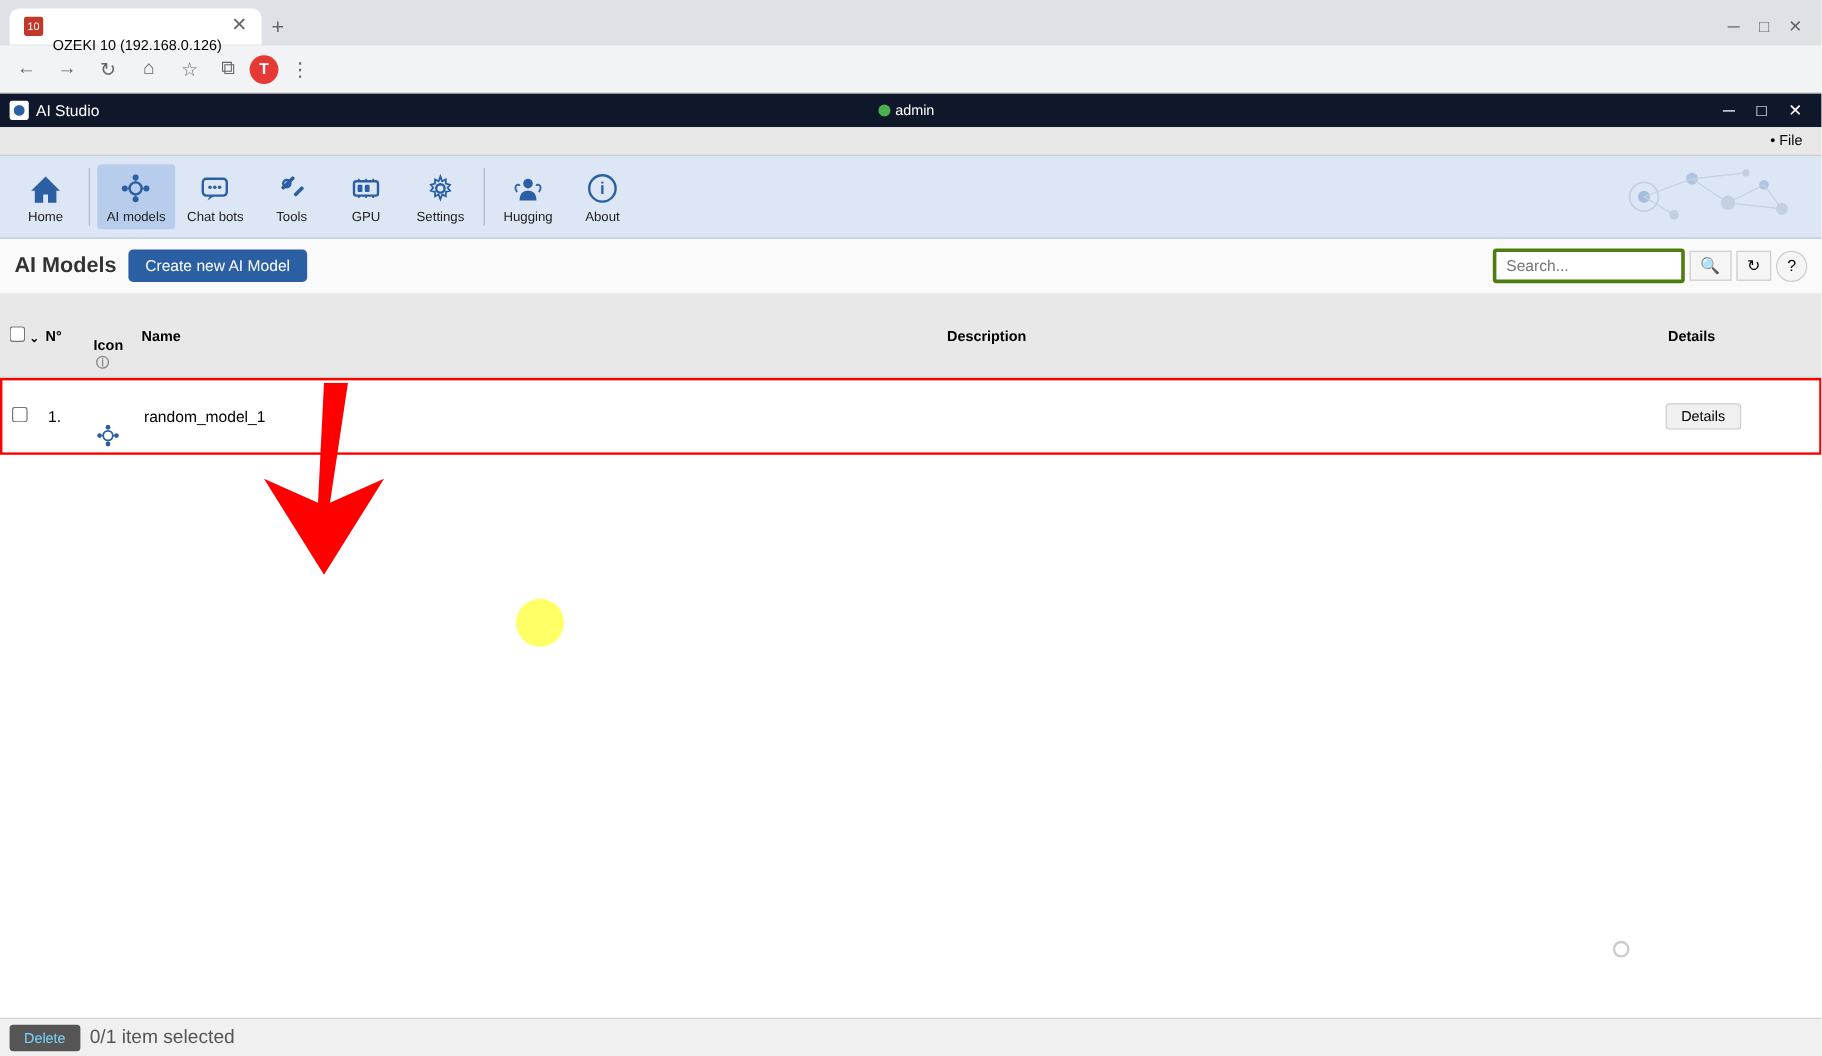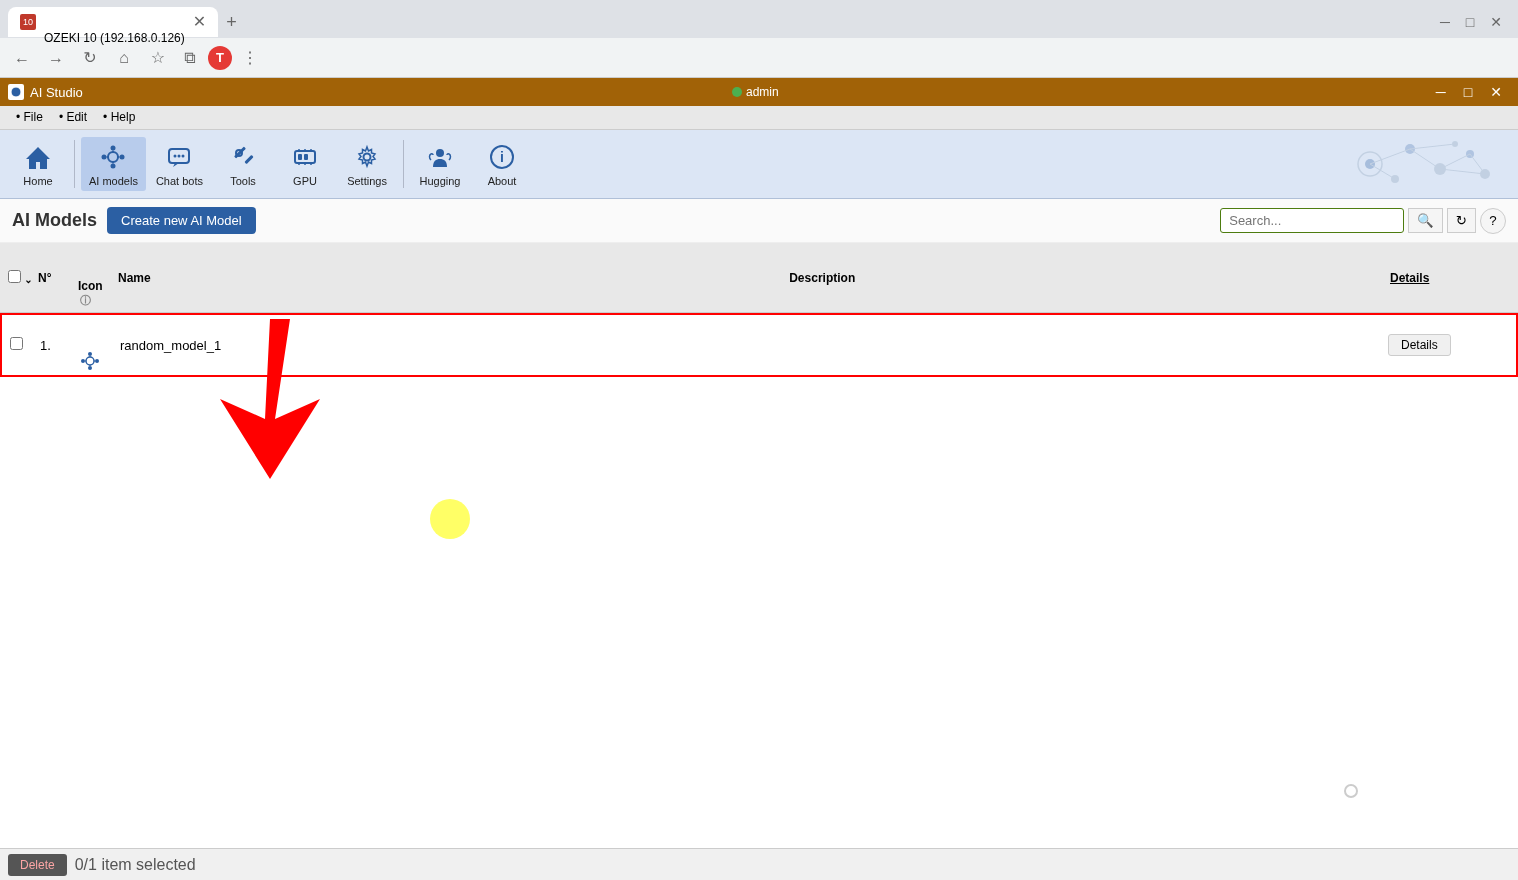--- a/index.html
+++ b/index.html
@@ -11,65 +11,65 @@
     .tab-close { cursor: pointer; color: #666; font-size: 16px; line-height: 1; }
     .new-tab-btn { background: none; border: none; font-size: 18px; cursor: pointer; color: #666; padding: 0 8px; }
     .browser-controls { display: flex; align-items: center; padding: 4px 8px; gap: 6px; background: #f1f3f4; height: 40px; border-bottom: 1px solid #ccc; }
     .browser-btn { background: none; border: none; cursor: pointer; color: #666; font-size: 16px; padding: 4px; border-radius: 50%; width: 28px; height: 28px; display: flex; align-items: center; justify-content: center; }
     .address-bar { flex: 1; height: 28px; border: 1px solid #ccc; border-radius: 14px; padding: 0 12px; font-size: 13px; background: white; }
     .browser-actions { display: flex; gap: 4px; align-items: center; }
     .win-control { background: none; border: none; cursor: pointer; font-size: 14px; padding: 4px 8px; color: #666; }
 
     
     .app-window { background: #f5f5f5; height: calc(880px - 78px); display: flex; flex-direction: column; }
-    .app-titlebar { background: #a16207; display: flex; align-items: center; padding: 0 8px; height: 28px; color: white; font-size: 13px; justify-content: space-between; }
+    .app-titlebar { background: #0f172a; display: flex; align-items: center; padding: 0 8px; height: 28px; color: white; font-size: 13px; justify-content: space-between; }
     .app-title-left { display: flex; align-items: center; gap: 6px; }
     .app-title-icon { width: 16px; height: 16px; background: white; border-radius: 2px; display: flex; align-items: center; justify-content: center; }
-    .app-menu-bar { background: #e8e8e8; display: flex; align-items: flex-start; padding: 2px 8px; border-bottom: 1px solid #ccc; height: 24px; }
+    .app-menu-bar { background: #e8e8e8; display: flex; align-items: flex-end; padding: 2px 8px; border-bottom: 1px solid #ccc; height: 24px; flex-direction: column; }
     .menu-item { padding: 2px 8px; cursor: pointer; font-size: 12px; }
 
     
     .toolbar { background: #dce6f5; display: flex; align-items: center; padding: 4px 8px; border-bottom: 1px solid #b0c0d8; gap: 2px; }
     .tool-btn { display: flex; flex-direction: column; align-items: center; padding: 4px 8px; cursor: pointer; border: none; background: none; font-size: 11px; color: #222; gap: 2px; min-width: 60px; border-radius: 3px; }
     .tool-btn.active { background: #b8ccec; }
     .tool-icon { width: 32px; height: 32px; display: flex; align-items: center; justify-content: center; }
     .toolbar-separator { width: 1px; background: #b0b8c8; height: 48px; margin: 0 4px; }
     .toolbar-right { flex: 1; display: flex; justify-content: flex-end; }
     .network-graphic { width: 200px; height: 60px; opacity: 0.5; }
 
     
     .content { flex: 1; background: white; position: relative; overflow: hidden; }
     .content-header { display: flex; align-items: center; padding: 8px 12px; gap: 10px; border-bottom: 1px solid #eee; background: #fafafa; }
     .page-title { font-size: 18px; font-weight: bold; color: #333; }
     .create-btn { background: #2b5fa3; color: white; border: none; padding: 6px 14px; border-radius: 4px; cursor: pointer; font-size: 13px; }
     .search-area { margin-left: auto; display: flex; align-items: center; gap: 4px; }
-    .search-input { border: 1px solid #4d7c0f; padding: 4px 8px; border-radius: 3px; font-size: 13px; width: 184px; }
+    .search-input { border: 3px solid #4d7c0f; padding: 4px 8px; border-radius: 3px; font-size: 13px; width: 160px; }
     .search-icon-btn { border: 1px solid #ccc; background: #f5f5f5; padding: 4px 8px; cursor: pointer; }
     .refresh-btn { border: 1px solid #ccc; background: #f5f5f5; padding: 4px 8px; cursor: pointer; }
     .help-btn { border: 1px solid #ccc; background: #f5f5f5; padding: 4px 8px; cursor: pointer; border-radius: 50%; width: 26px; height: 26px; display: flex; align-items: center; justify-content: center; }
     .table-header { display: flex; align-items: center; background: #e8e8e8; border-bottom: 1px solid #ccc; padding: 4px 8px; font-weight: bold; font-size: 12px; }
     .col-check { width: 30px; }
     .col-num { width: 40px; }
     .col-icon { width: 40px; margin-top: 32px; }
     .col-name { flex: 1; }
     .col-desc { width: 40%; }
-    .col-details { width: 120px; text-decoration: underline; }
+    .col-details { width: 120px; }
     .table-row { display: flex; align-items: center; padding: 4px 8px; border: 2px solid red; background: white; }
     .details-btn { background: #f0f0f0; border: 1px solid #ccc; padding: 3px 12px; cursor: pointer; border-radius: 3px; font-size: 12px; }
     .model-icon { width: 20px; height: 20px; display: flex; align-items: center; justify-content: center; color: #2b5fa3; }
 
     
     .arrow-annotation { position: absolute; top: 120px; left: 220px; pointer-events: none; }
 
     
     .cursor-dot { position: absolute; top: 300px; left: 430px; width: 40px; height: 40px; background: rgba(255, 255, 0, 0.6); border-radius: 50%; pointer-events: none; }
 
     
     .status-bar { background: #f0f0f0; border-top: 1px solid #ccc; display: flex; align-items: center; padding: 4px 8px; gap: 8px; height: 32px; }
-    .delete-btn { background: #555; color: #fca5a5; border: none; padding: 4px 12px; cursor: pointer; border-radius: 3px; font-size: 12px; }
+    .delete-btn { background: #555; color: #7dd3fc; border: none; padding: 4px 12px; cursor: pointer; border-radius: 3px; font-size: 12px; }
     .status-text { font-size: 16px; color: #555; }
 
     
     .title-controls { display: flex; gap: 2px; }
     .t-btn { background: none; border: none; color: white; cursor: pointer; padding: 2px 8px; font-size: 14px; }
 
     
     .admin-badge { display: flex; align-items: center; gap: 4px; font-size: 12px; }
     .admin-dot { width: 10px; height: 10px; background: #4caf50; border-radius: 50%; }
 

